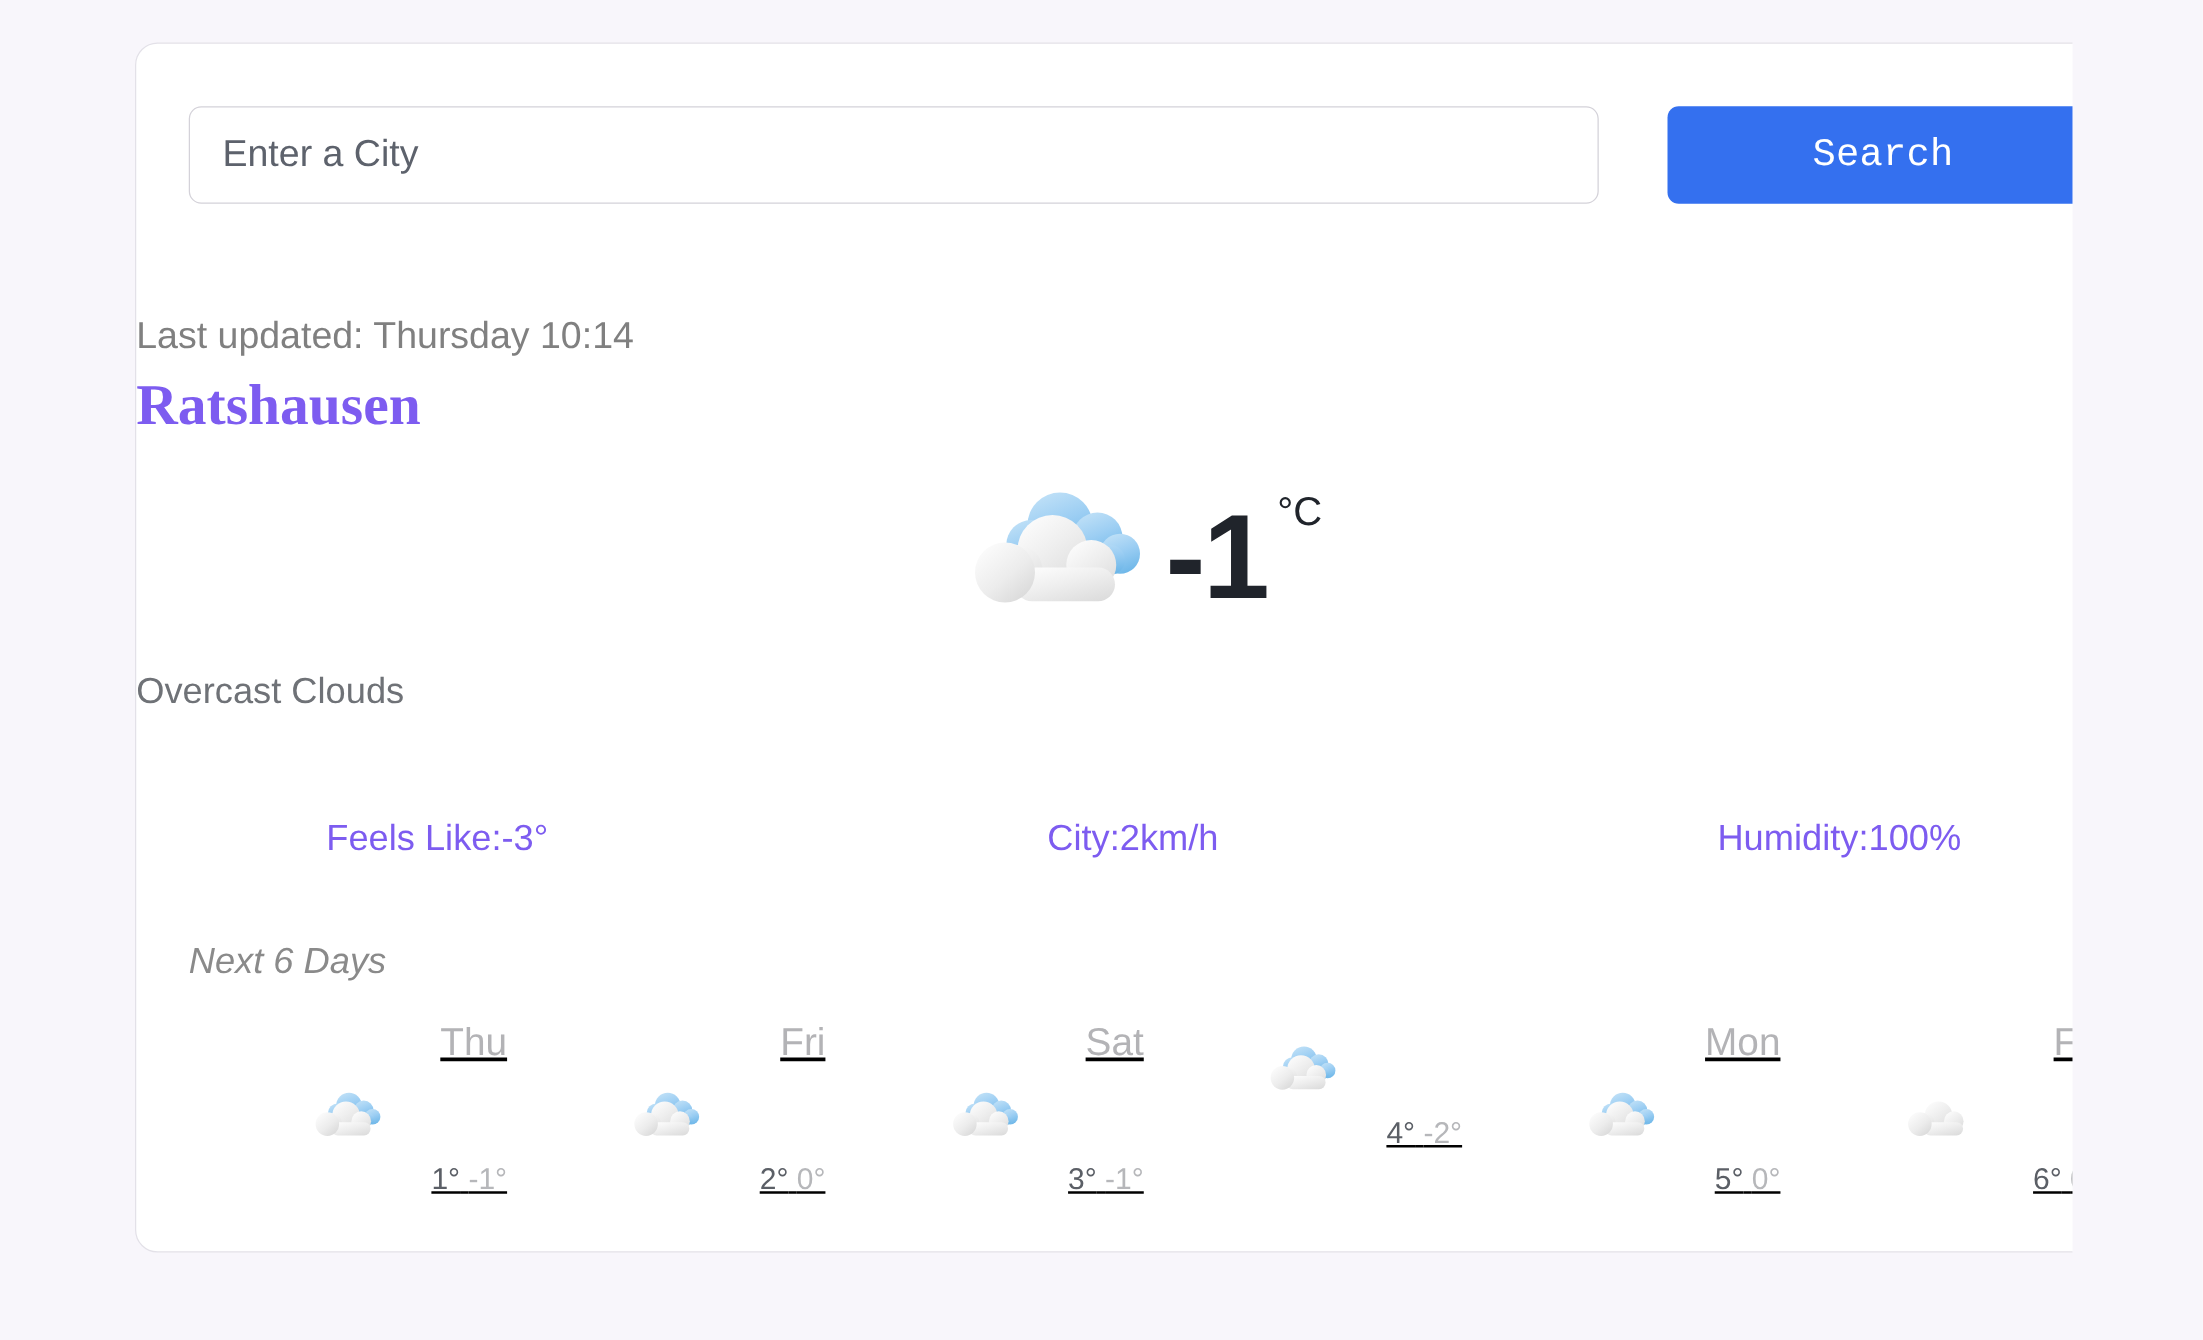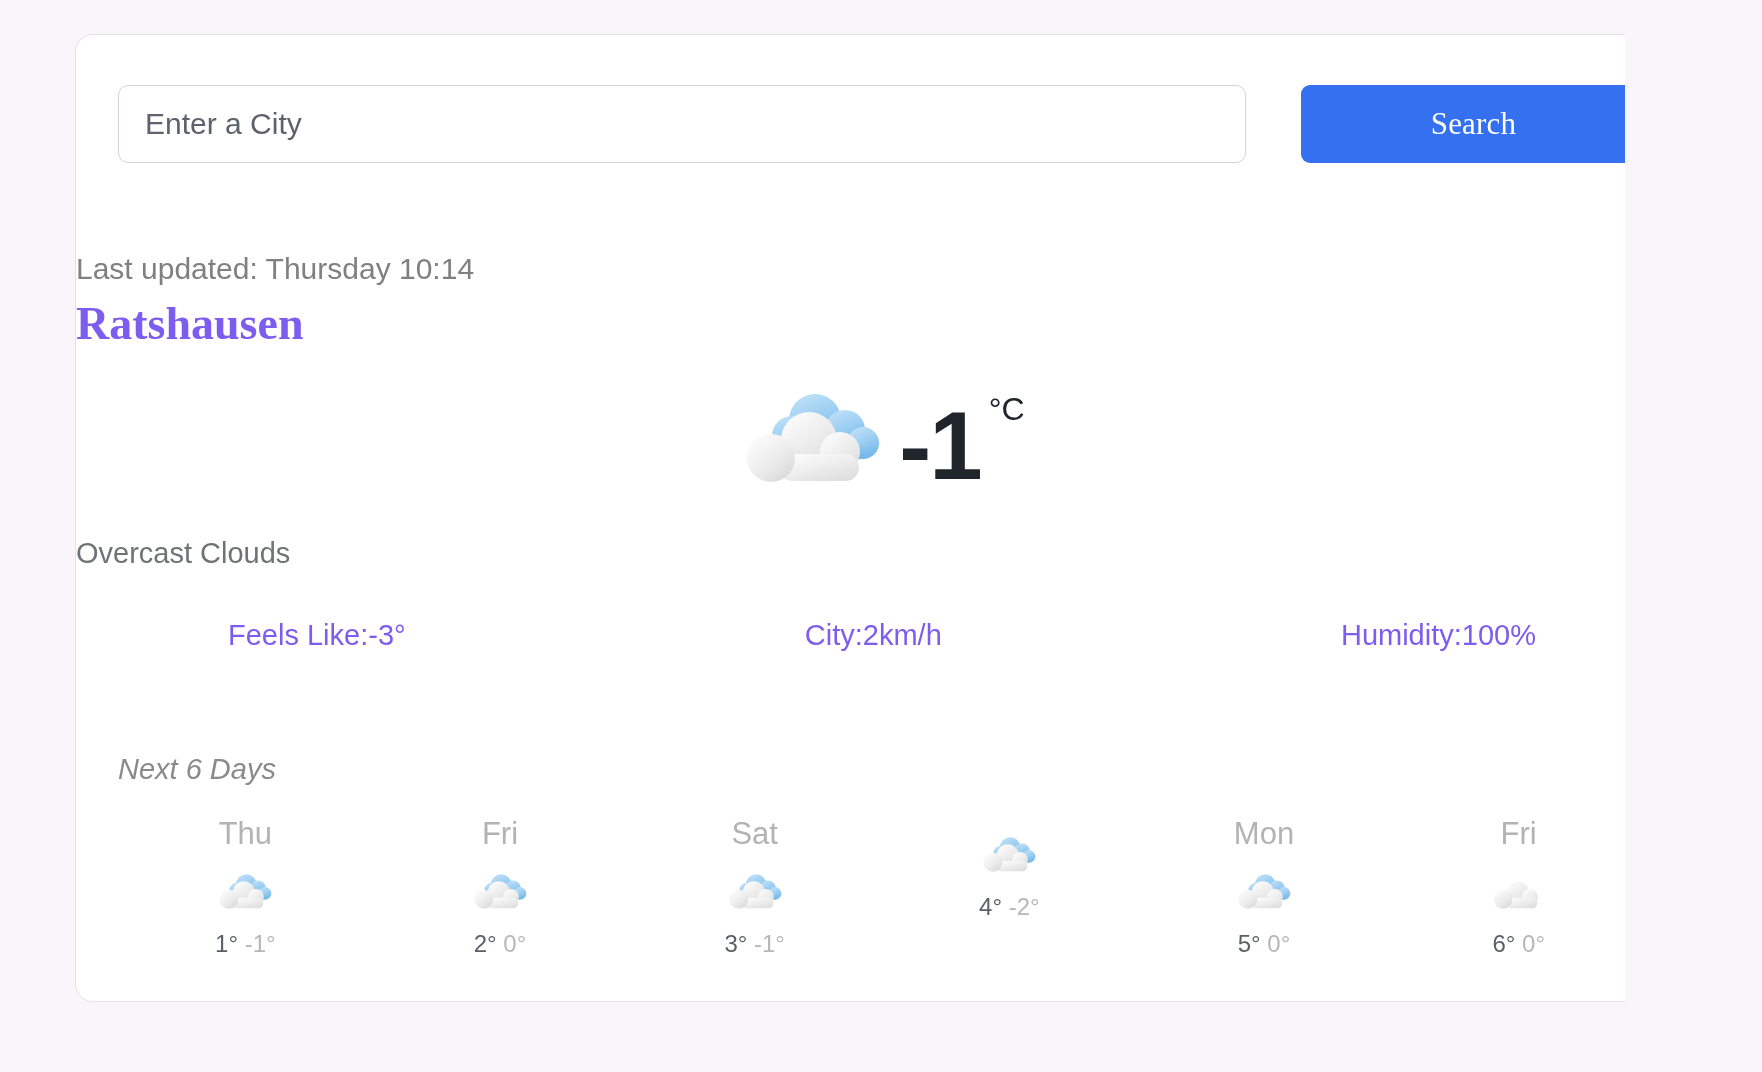--- a/index.html
+++ b/index.html
@@ -11,20 +11,21 @@
     font-family: "Liberation Sans", sans-serif;
     -webkit-font-smoothing: antialiased;
   }
 
   #app {
     width: 1625px;
     height: 1072px;
     background: #f8f6fb;
     position: relative;
     overflow: hidden;
+    margin-left: 33px;
   }
 
   .weather-card {
     position: absolute;
     left: 75px;
     top: 34px;
     width: 1612px;
     height: 968px;
     background: #ffffff;
     border: 1px solid #e3e1e8;
@@ -58,21 +59,21 @@
   }
   .city-input::placeholder { color: #5d626c; opacity: 1; }
 
   .search-button {
     width: 345px;
     height: 78px;
     background: #3470ef;
     border: none;
     border-radius: 9px;
     color: #ffffff;
-    font-family: Liberation Serif, serif;
+    font-family: Liberation Mono, monospace;
     font-size: 31px;
     cursor: pointer;
     letter-spacing: .2px;
   }
 
   
   .current-block {
     position: absolute;
     left: 0;
     top: 215px;
@@ -125,21 +126,21 @@
   .condition-text {
     margin-top: 30px;
     font-size: 29px;
     color: #6f7277;
   }
 
   
   .stats-row {
     position: absolute;
     left: 42px;
-    top: 584px;
+    top: 620px;
     width: 1528px;
     display: flex;
     justify-content: space-between;
     padding: 0 110px;
   }
   .stat-item {
     font-size: 29px;
     color: #7d5cf0;
     white-space: nowrap;
   }
@@ -156,21 +157,22 @@
 
   .forecast-row {
     position: absolute;
     left: 42px;
     top: 780px;
     width: 1528px;
     display: flex;
   }
   .forecast-day {
     flex: 1 1 0;
-    text-align: center;
+    text-align: right;
+    text-decoration: underline;
   }
   .day-label {
     font-size: 31px;
     color: #b3b3b6;
     line-height: 1.2;
   }
   .day-icon {
     height: 46px;
     margin: 18px 0 14px 0;
     display: flex;

